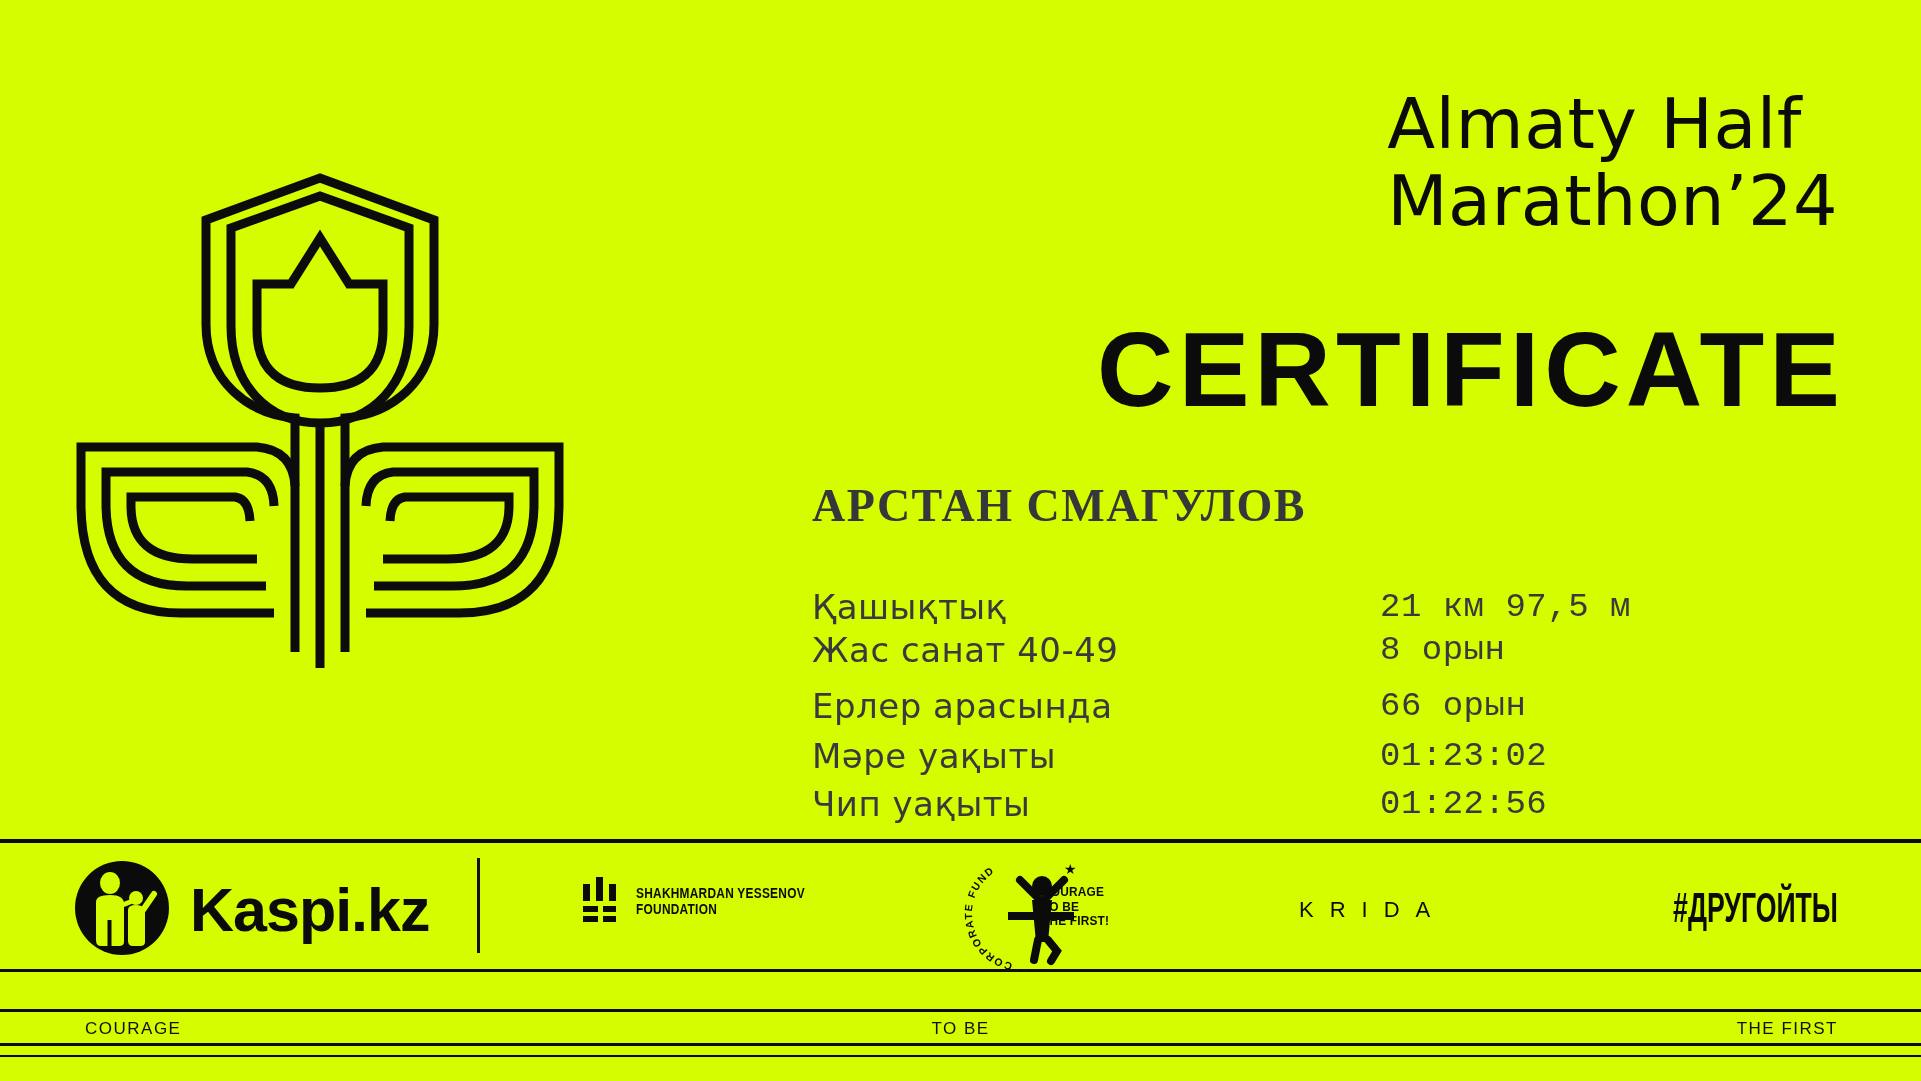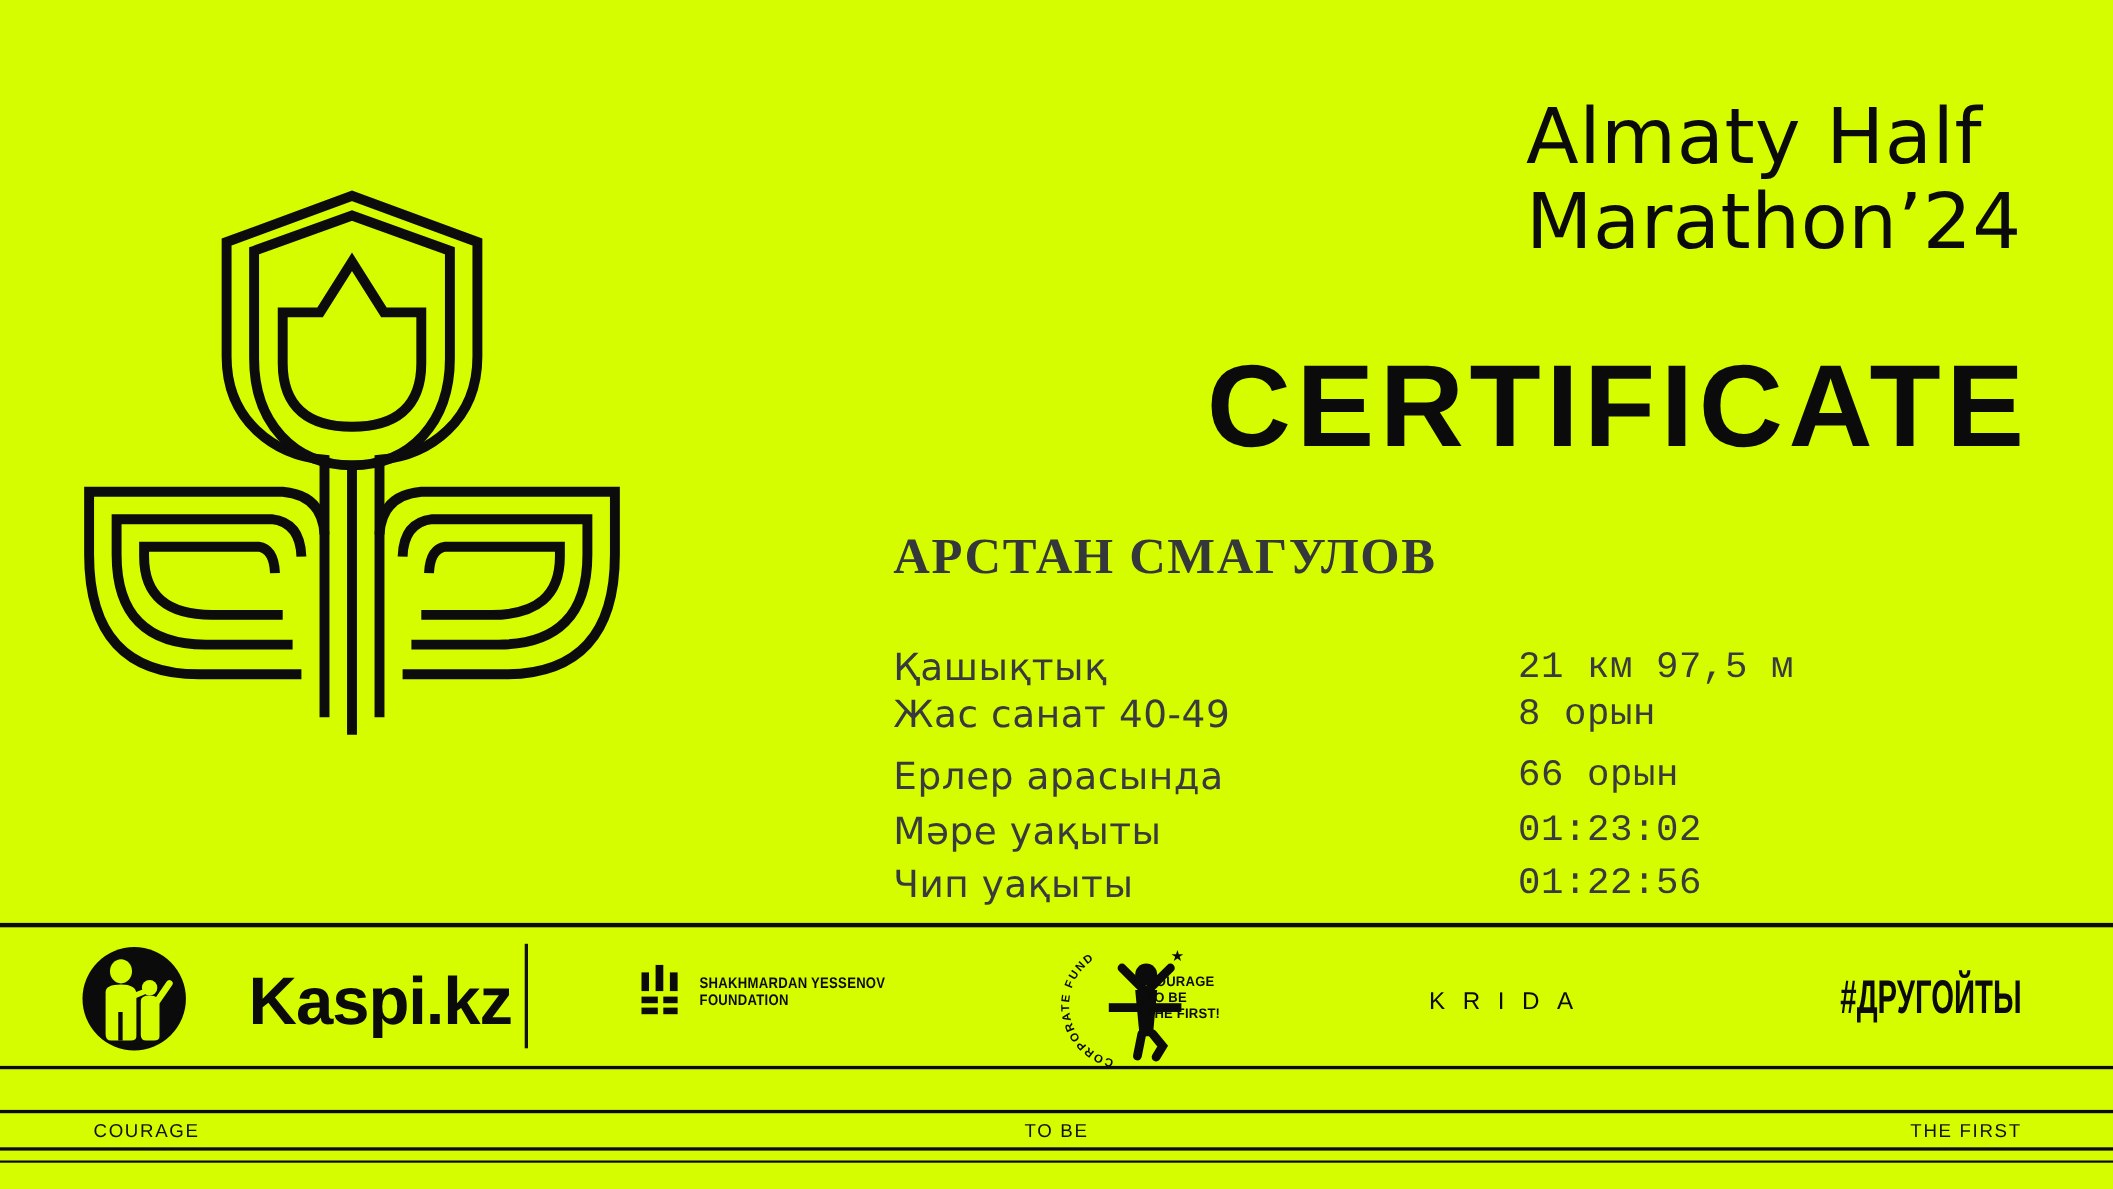--- a/index.html
+++ b/index.html
@@ -50,21 +50,21 @@
     white-space:nowrap;
   }
   .rlabel{left:0;}
   .rvalue{left:568px;font-family:Liberation Mono, monospace;}
   
   .rule{left:0;width:1921px;background:#0B0B0B;}
   
   .kaspi-word{
     left:190px;top:877px;
     font-size:61px;line-height:66px;font-weight:700;
-    letter-spacing:-1px;color:#0B0B0B;margin-left:36px;
+    letter-spacing:-1px;color:#0B0B0B;
   }
   .fdivider{left:477px;top:858px;width:3px;height:95px;background:#111;}
   .yessenov-text{
     left:636px;top:885px;
     font-size:14px;line-height:16px;font-weight:700;
     letter-spacing:0.3px;color:#0B0B0B;
     transform:scaleX(.85);transform-origin:left center;
     white-space:pre-line;
   }
   .cf-text{

